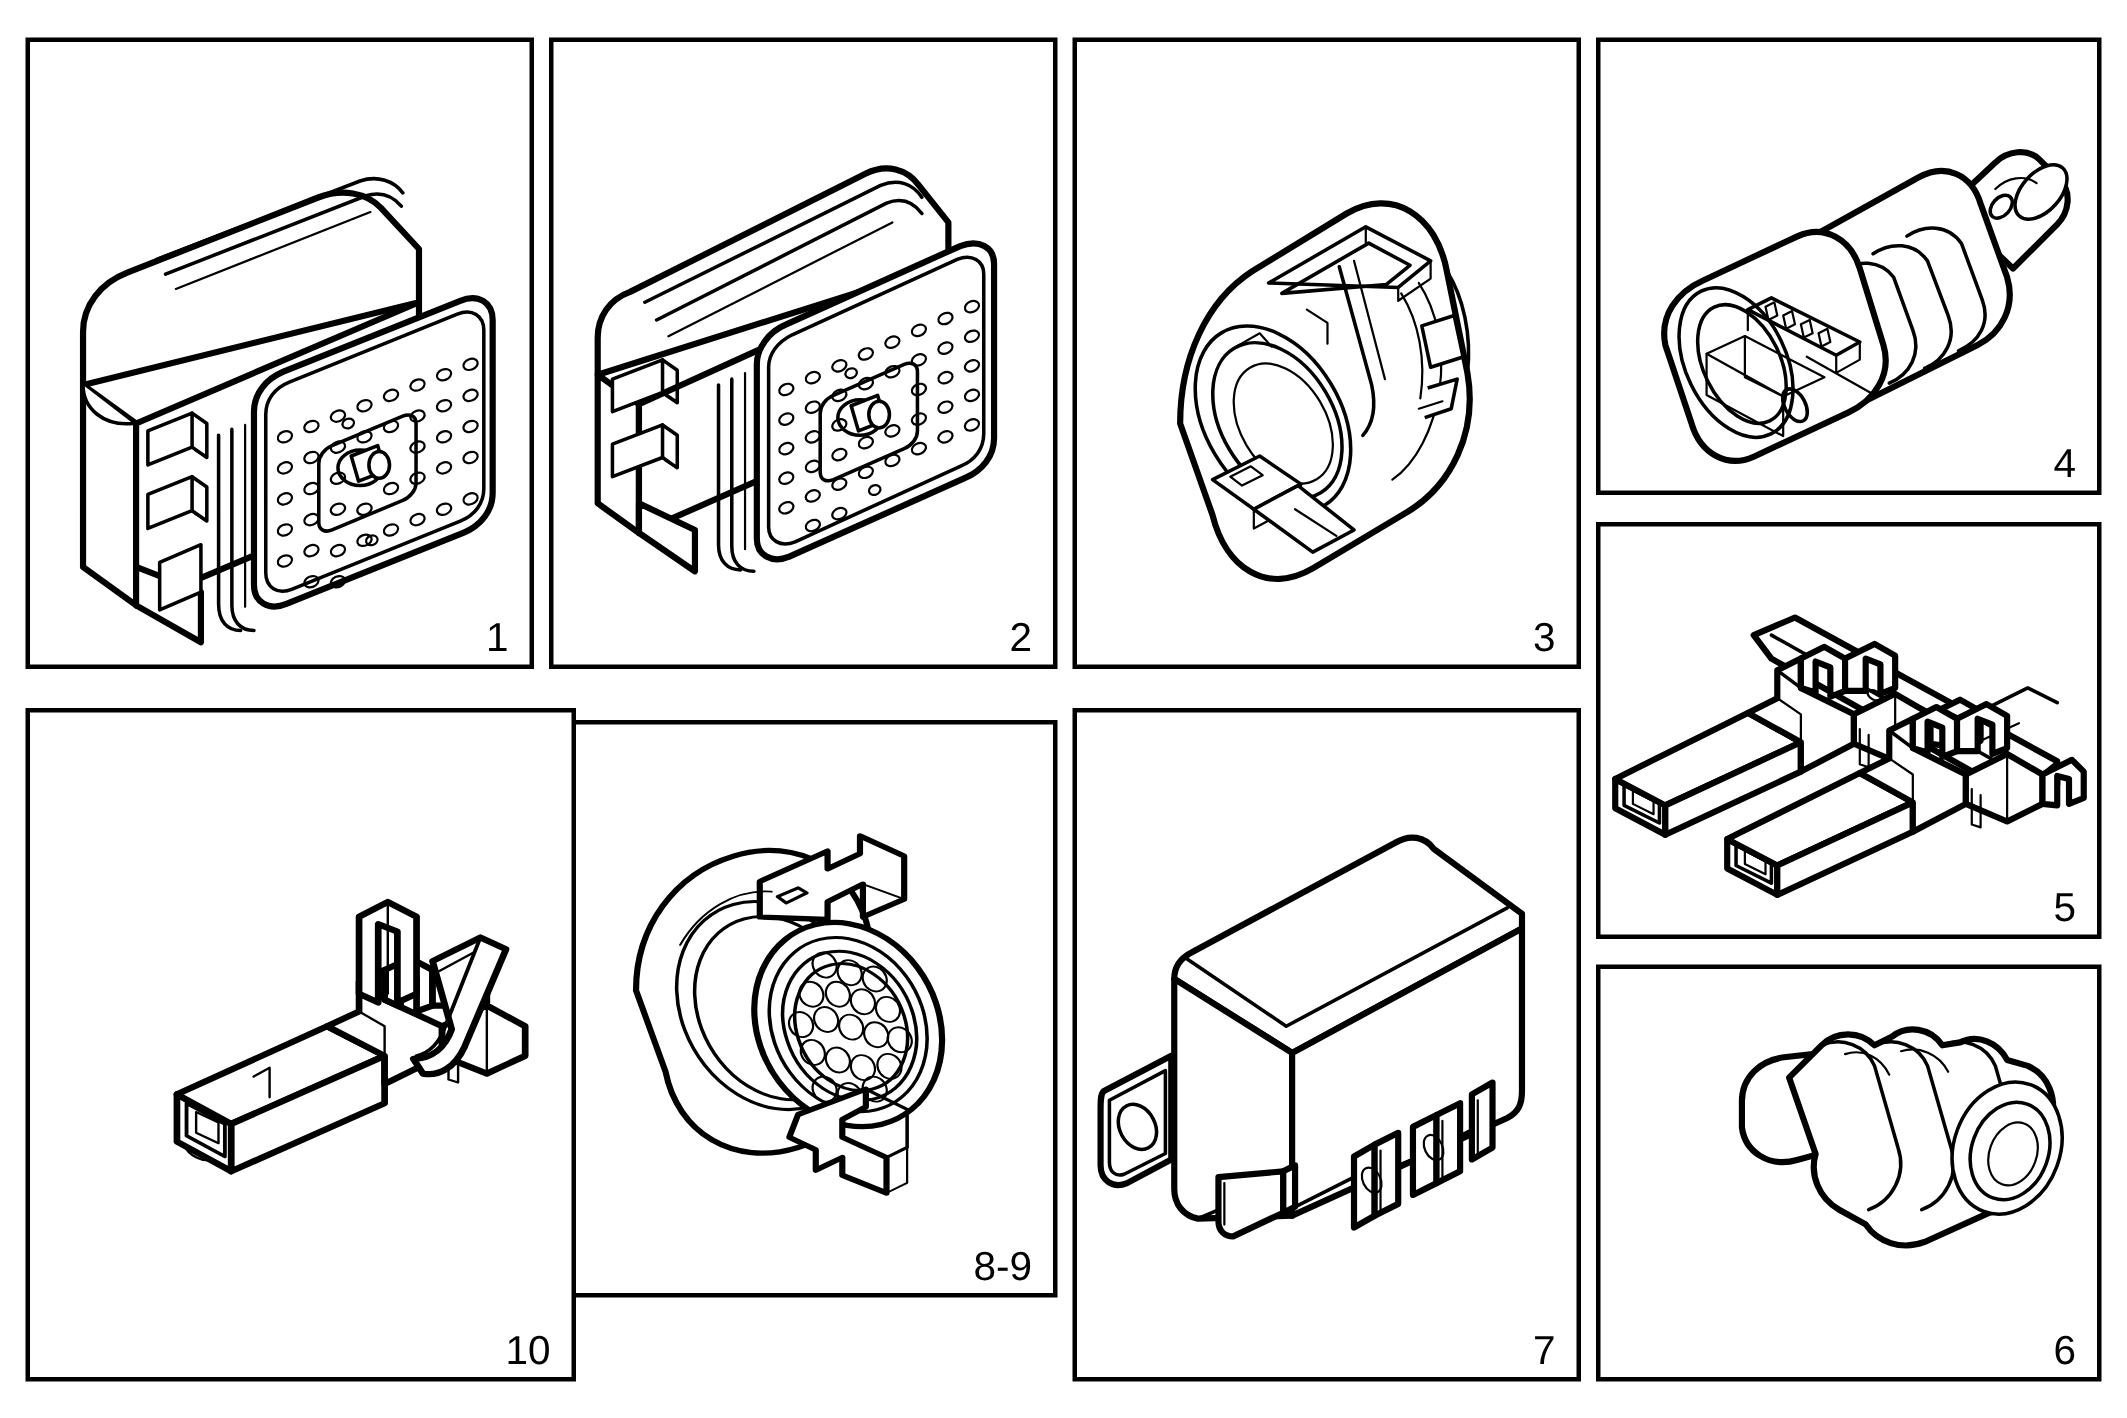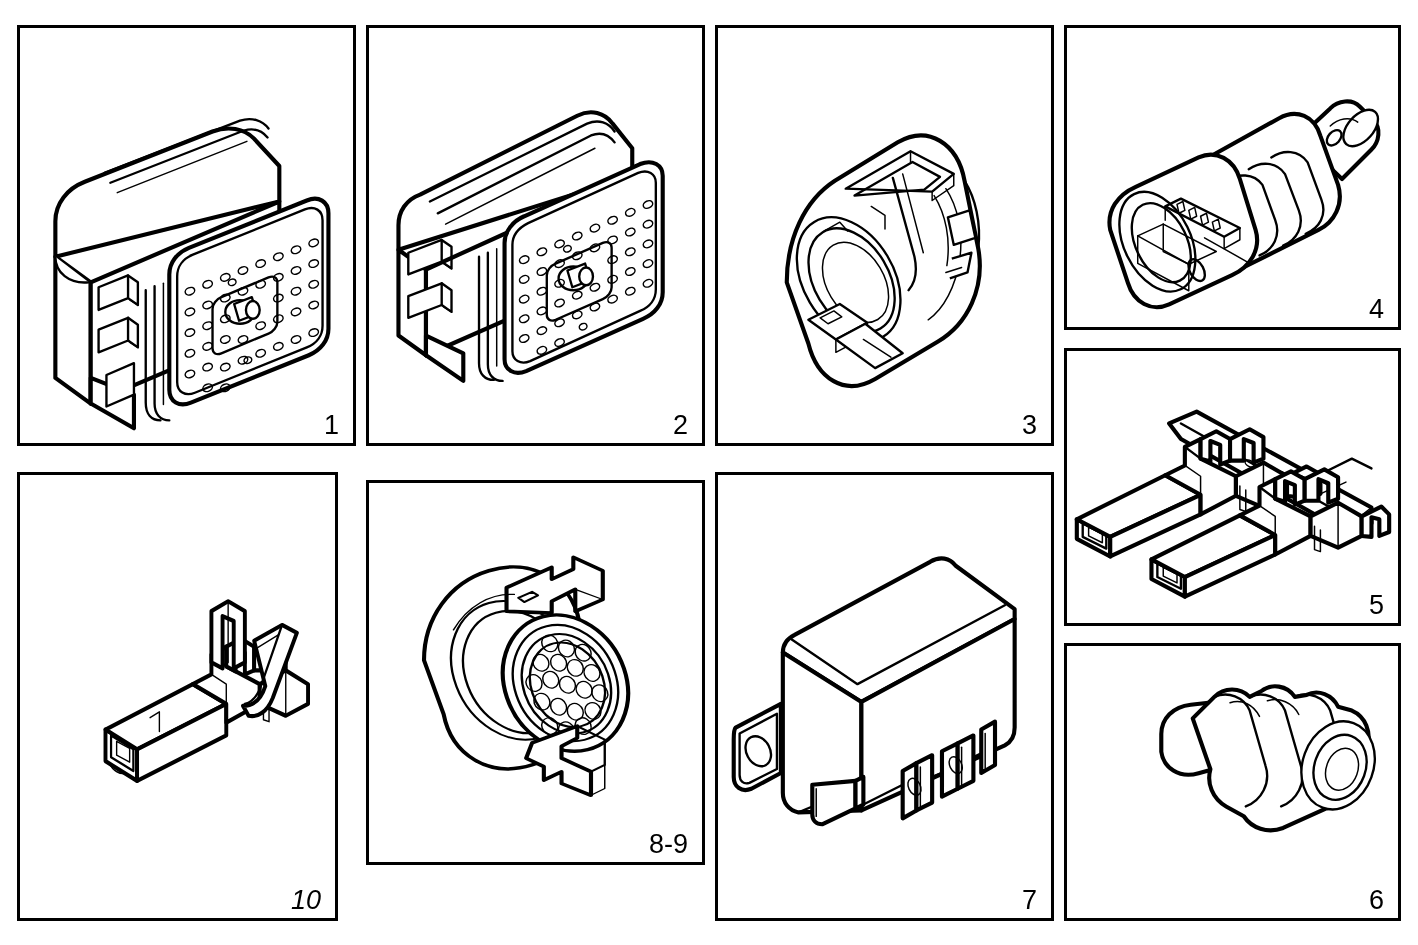--- a/index.html
+++ b/index.html
@@ -485,21 +485,21 @@
           <path class="ln-thin" d="M226 370 L240 362 L240 334"></path>
           <path class="ln-thin" d="M196 326 L226 342"></path>
 
           <path class="ln-thin" d="M86 174 C100 146 124 130 148 132"></path>
         </g>
       </svg>
     </div>
     <div class="panel-label">8-9</div>
   </div>
 
-  <div class="panel" style="left:17px; top:472px; width:321px; height:449px;font-style:italic;">
+  <div class="panel" style="left:17px; top:472px; width:367px; height:449px;">
     <div class="art">
       <svg viewBox="0 0 339 449" preserveAspectRatio="none">
         <g>
 
           <path class="fill-w-heavy" d="M92 258 L92 290 L126 310 L126 278 Z"></path>
           <path class="fill-w-heavy" d="M92 258 L186 212 L222 232 L126 278 Z"></path>
           <path class="fill-w-heavy" d="M126 278 L126 310 L222 264 L222 232 Z"></path>
           <path class="ln-med" d="M98 264 L98 286 L122 300 L122 278 Z"></path>
           <path class="ln-thin" d="M104 270 L104 284 L118 291 L118 277 Z"></path>
           <path class="ln-thin" d="M96 292 C100 300 108 304 114 302"></path>

